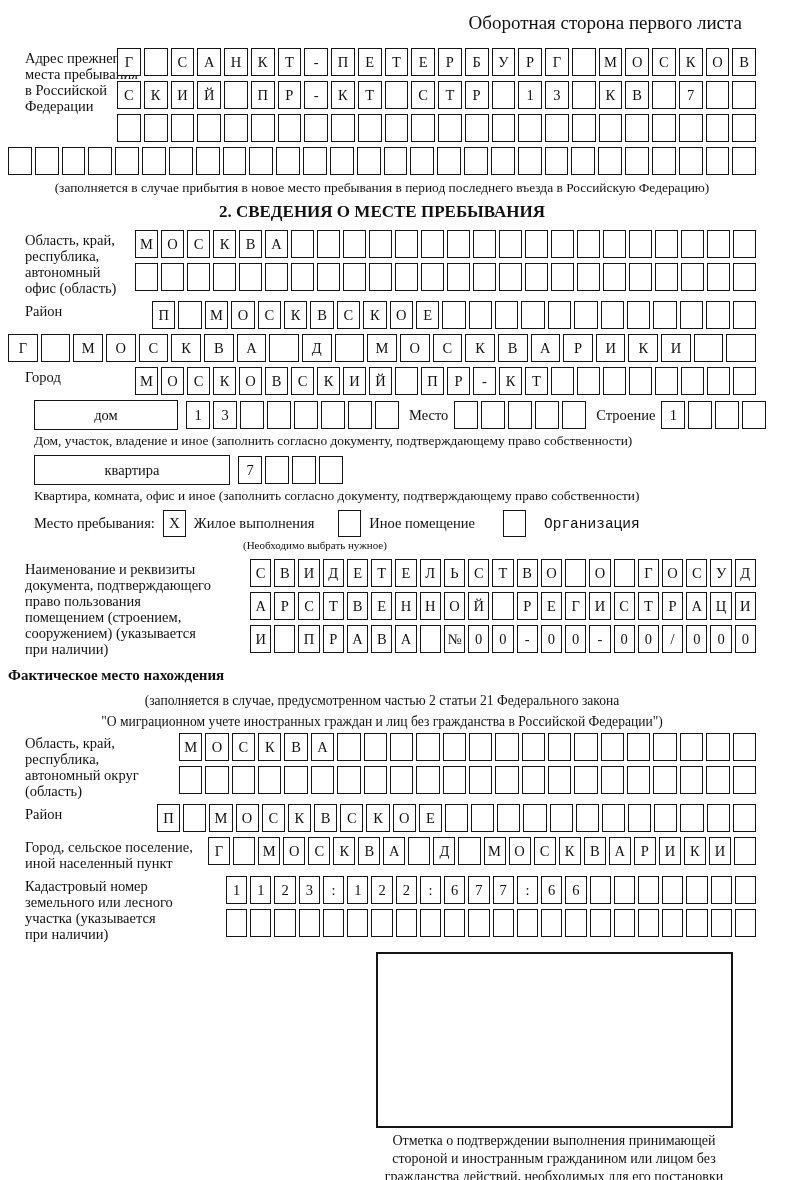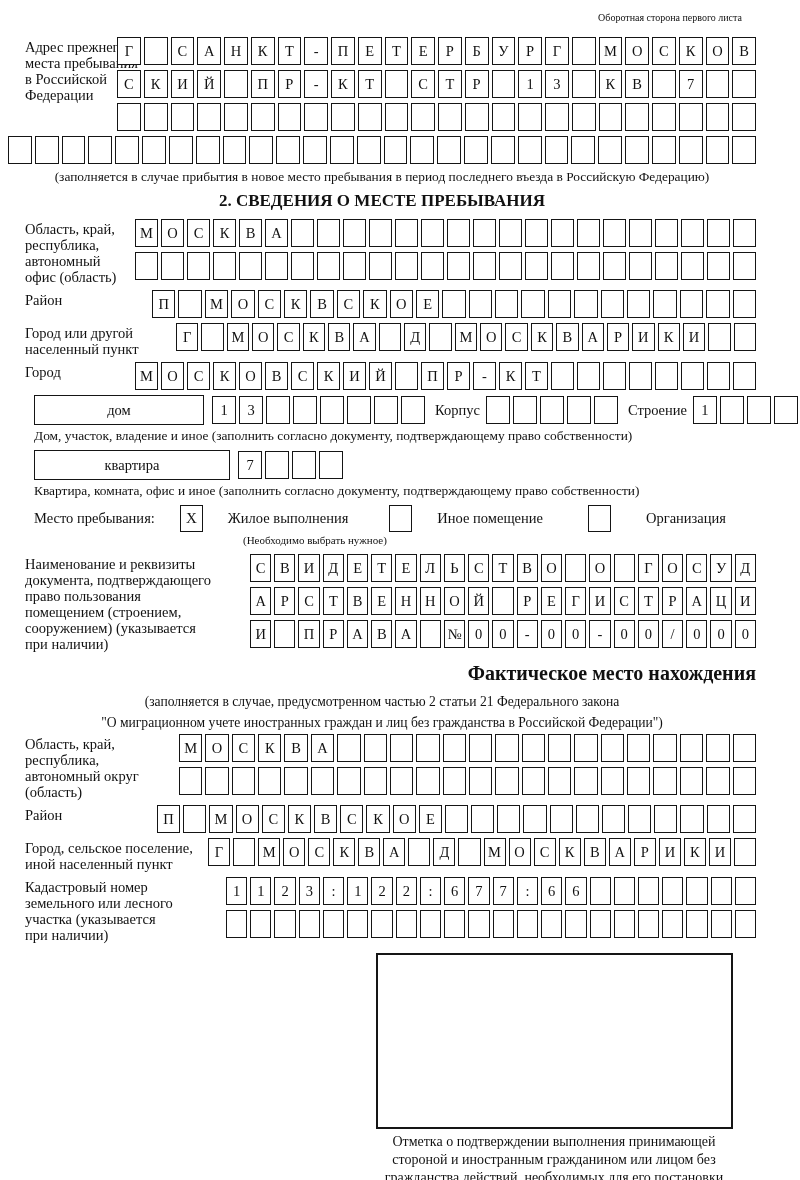--- a/index.html
+++ b/index.html
@@ -4,21 +4,21 @@
 <style>
   * { margin:0; padding:0; box-sizing:border-box; }
   html,body { background:#ffffff; }
   body {
     width:800px; height:1180px; overflow:hidden;
     font-family:"Liberation Serif","DejaVu Serif",serif;
     color:#111; font-size:14.5px;
   }
   .page { padding:12px 44px 0 8px; width:800px; }
 
-  .hdr-right { text-align:right; padding-right:14px; font-size:10px; margin-bottom:14px; }
+  .hdr-right { text-align:right; padding-right:14px; font-size:19px; margin-bottom:14px; }
 
   .frow { display:flex; align-items:flex-start; margin-bottom:5px; }
   .lbl { flex:0 0 auto; padding-left:17px; line-height:16px; padding-top:2px; }
   .lbl div { white-space:nowrap; }
   .stack { flex:1 1 auto; display:flex; flex-direction:column; gap:5px; min-width:0; }
 
   .cells { display:flex; gap:3px; flex:1 1 auto; min-width:0; }
   .cell {
     flex:1 1 0; height:28px; border:1.6px solid #151515; background:#fff;
     display:flex; align-items:center; justify-content:center;
@@ -43,28 +43,28 @@
   .caption-left { font-size:13.4px; margin:1px 0 6px 26px; }
   .sec-title { text-align:center; font-weight:bold; font-size:17px; margin:6px 0 8px 0; }
 
   .wide-box {
     border:1.6px solid #151515; height:30px; display:flex; align-items:center;
     justify-content:center; font-size:14.5px; background:#fff; flex:0 0 auto;
   }
   .dom-row, .kv-row { display:flex; align-items:center; margin:2px 0 3px 26px; }
   .inline-lbl { padding:0 6px 0 10px; white-space:nowrap; }
 
-  .mesto-row { display:flex; align-items:center; margin:6px 0 2px 26px; gap:25px; }
+  .mesto-row { display:flex; align-items:center; margin:6px 0 2px 26px; gap:8px; }
   .cb {
     width:23px; height:27px; border:1.6px solid #151515; display:flex;
     align-items:center; justify-content:center; font-size:15px; flex:0 0 auto;
   }
   .mesto-note { margin:2px 0 8px 235px; font-size:11px; }
 
-  .fact-title { text-align:right; font-weight:bold; font-size:20px; margin:10px 0 6px 0; }
+  .fact-title { text-align:left; font-weight:bold; font-size:15px; margin:10px 0 6px 0; }
   .fact-sub { text-align:center; font-size:13.6px; line-height:21px; margin-bottom:1px; }
 
   .stamp-wrap { width:400px; margin-left:346px; margin-top:10px; }
   .stamp-box { width:357px; height:176px; border:2px solid #151515; margin:0 auto; background:#fff; }
   .stamp-cap { text-align:center; font-size:14px; line-height:18px; margin-top:4px; }
 </style>
 </head>
 <body>
 
 <div class="page">
@@ -283,24 +283,20 @@
         <div class="cell"></div>
         <div class="cell"></div>
         <div class="cell"></div>
         <div class="cell"></div>
         <div class="cell"></div>
         <div class="cell"></div>
       </div>
   </div>
 
   <div class="frow">
-    <div class="lbl w-gorod">
-        <div>Город или другой</div>
-        <div>населенный пункт</div>
-      </div>
     <div class="cells">
         <div class="cell">Г</div>
         <div class="cell"></div>
         <div class="cell">М</div>
         <div class="cell">О</div>
         <div class="cell">С</div>
         <div class="cell">К</div>
         <div class="cell">В</div>
         <div class="cell">А</div>
         <div class="cell"></div>
@@ -347,32 +343,32 @@
         <div class="cell"></div>
         <div class="cell"></div>
         <div class="cell"></div>
         <div class="cell"></div>
         <div class="cell"></div>
         <div class="cell"></div>
       </div>
   </div>
 
   <div class="dom-row">
-    <div class="wide-box" style="width:170px;">дом</div>
+    <div class="wide-box" style="width:144px;">дом</div>
     <div class="cells-fixed" style="margin-left:8px;">
         <div class="cell">1</div>
         <div class="cell">3</div>
         <div class="cell"></div>
         <div class="cell"></div>
         <div class="cell"></div>
         <div class="cell"></div>
         <div class="cell"></div>
         <div class="cell"></div>
       </div>
-    <div class="inline-lbl">Корпус</div>
+    <div class="inline-lbl">Место</div>
     <div class="cells-fixed">
         <div class="cell"></div>
         <div class="cell"></div>
         <div class="cell"></div>
         <div class="cell"></div>
         <div class="cell"></div>
       </div>
     <div class="inline-lbl">Строение</div>
     <div class="cells-fixed">
         <div class="cell">1</div>
@@ -394,21 +390,21 @@
   </div>
   <div class="caption-left">Квартира, комната, офис и иное (заполнить согласно документу, подтверждающему право собственности)</div>
 
   <div class="mesto-row">
     <span>Место пребывания:</span>
     <span class="cb">X</span>
     <span style="margin-right:16px;">Жилое выполнения</span>
     <span class="cb"></span>
     <span style="margin-right:20px;">Иное помещение</span>
     <span class="cb"></span>
-    <span style="margin-left:10px;">Организация</span>
+    <span style="margin-left:10px;font-family:Liberation Mono, monospace;">Организация</span>
   </div>
   <div class="mesto-note">(Необходимо выбрать нужное)</div>
 
   <div class="frow">
     <div class="lbl w-doc">
         <div>Наименование и реквизиты</div>
         <div>документа, подтверждающего</div>
         <div>право пользования</div>
         <div>помещением (строением,</div>
         <div>сооружением) (указывается</div>

